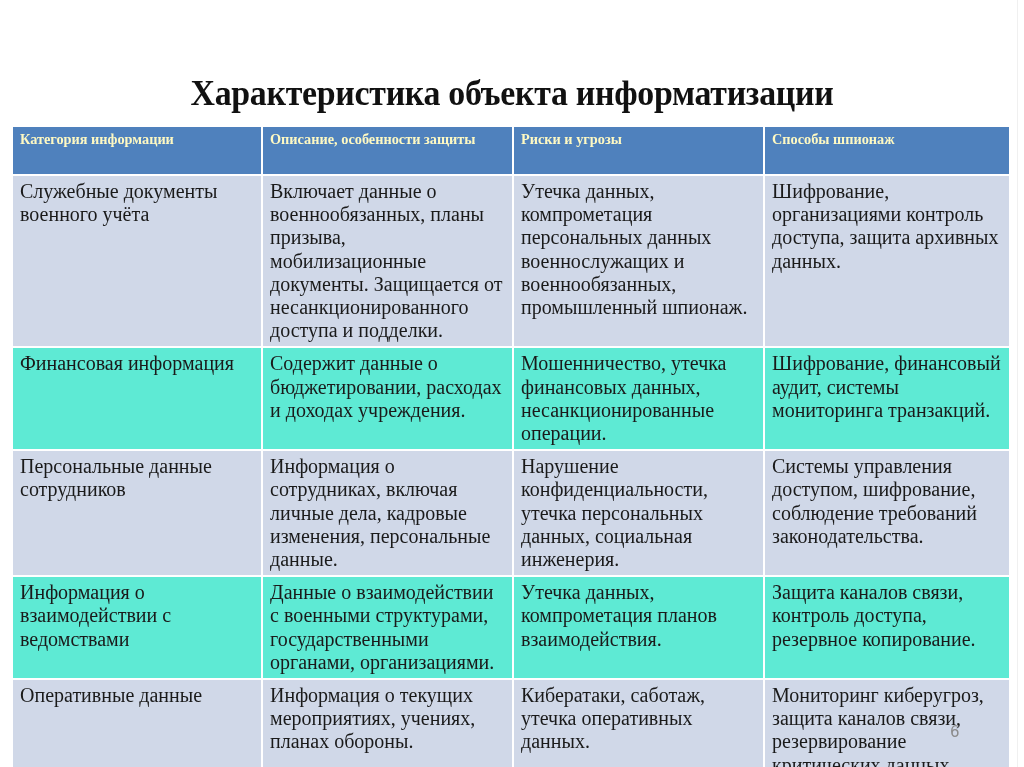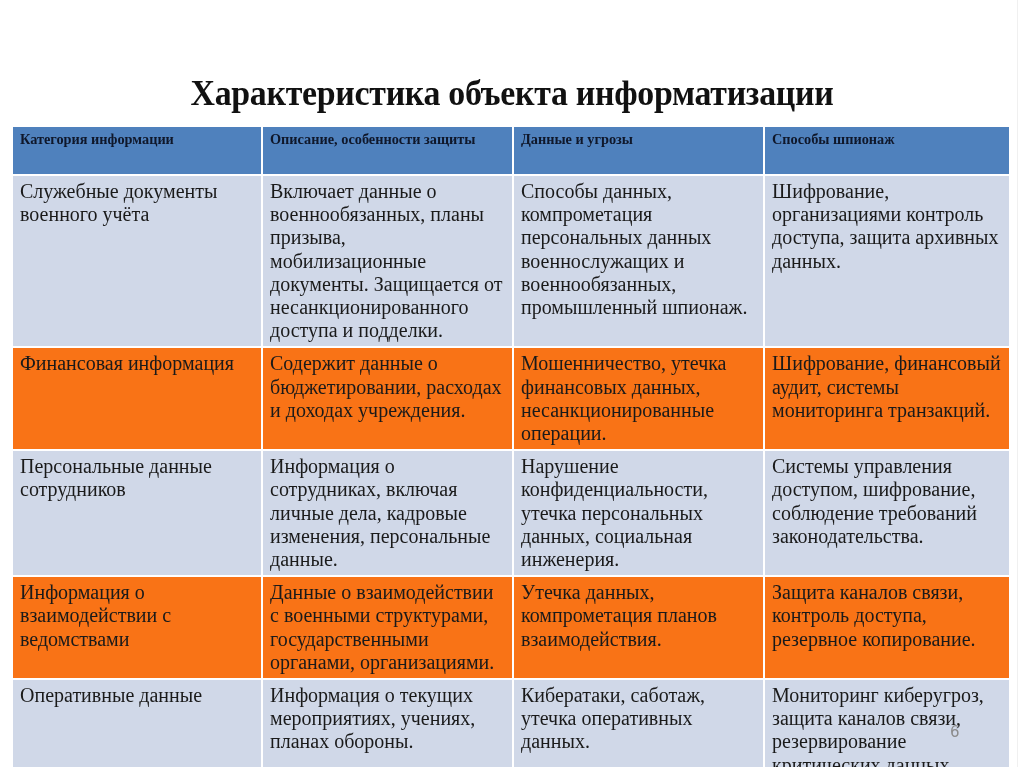--- a/index.html
+++ b/index.html
@@ -21,25 +21,25 @@
   }
   table.grid col.c1 { width: 250px; }
   table.grid col.c2 { width: 251px; }
   table.grid col.c3 { width: 251px; }
   table.grid col.c4 { width: 246px; }
   table.grid th, table.grid td {
     border: 2px solid #ffffff; vertical-align: top; text-align: left;
     padding: 4px 6px 4px 7px; font-size: 20px; line-height: 23.2px; color: #1a1a1a;
   }
   table.grid th {
-    background: #4f81bd; color: #0f172a; font-weight: bold; height: 40px;
+    background: #4f81bd; color: #fef9c3; font-weight: bold; height: 40px;
     font-size: 14.3px; line-height: 19px; padding-top: 3px;
   }
   tr.odd td { background: #d0d8e8; }
-  tr.even td { background: #f97316; }
+  tr.even td { background: #5eead4; }
   tr.r1 td { height: 142px; }
   tr.r2 td, tr.r3 td, tr.r4 td, tr.r5 td { height: 92px; }
   .page-num {
     position: absolute; left: 950px; top: 723px; font-family: "DejaVu Sans", sans-serif;
     font-size: 15px; color: #8c8c8c;
   }
 </style>
 </head>
 <body>
 
@@ -51,29 +51,29 @@
   <colgroup>
       <col class="c1">
       <col class="c2">
       <col class="c3">
       <col class="c4">
     </colgroup>
   <thead>
     <tr>
       <th>Категория информации</th>
       <th>Описание, особенности защиты</th>
-      <th>Данные и угрозы</th>
+      <th>Риски и угрозы</th>
       <th>Способы шпионаж</th>
     </tr>
   </thead>
   <tbody>
     <tr class="odd r1">
       <td>Служебные документы военного учёта</td>
       <td>Включает данные о военнообязанных, планы призыва, мобилизационные документы. Защищается от несанкционированного доступа и подделки.</td>
-      <td>Способы данных, компрометация персональных данных военнослужащих и военнообязанных, промышленный шпионаж.</td>
+      <td>Утечка данных, компрометация персональных данных военнослужащих и военнообязанных, промышленный шпионаж.</td>
       <td>Шифрование, организациями контроль доступа, защита архивных данных.</td>
     </tr>
     <tr class="even r2">
       <td>Финансовая информация</td>
       <td>Содержит данные о бюджетировании, расходах и доходах учреждения.</td>
       <td>Мошенничество, утечка финансовых данных, несанкционированные операции.</td>
       <td>Шифрование, финансовый аудит, системы мониторинга транзакций.</td>
     </tr>
     <tr class="odd r3">
       <td>Персональные данные сотрудников</td>

